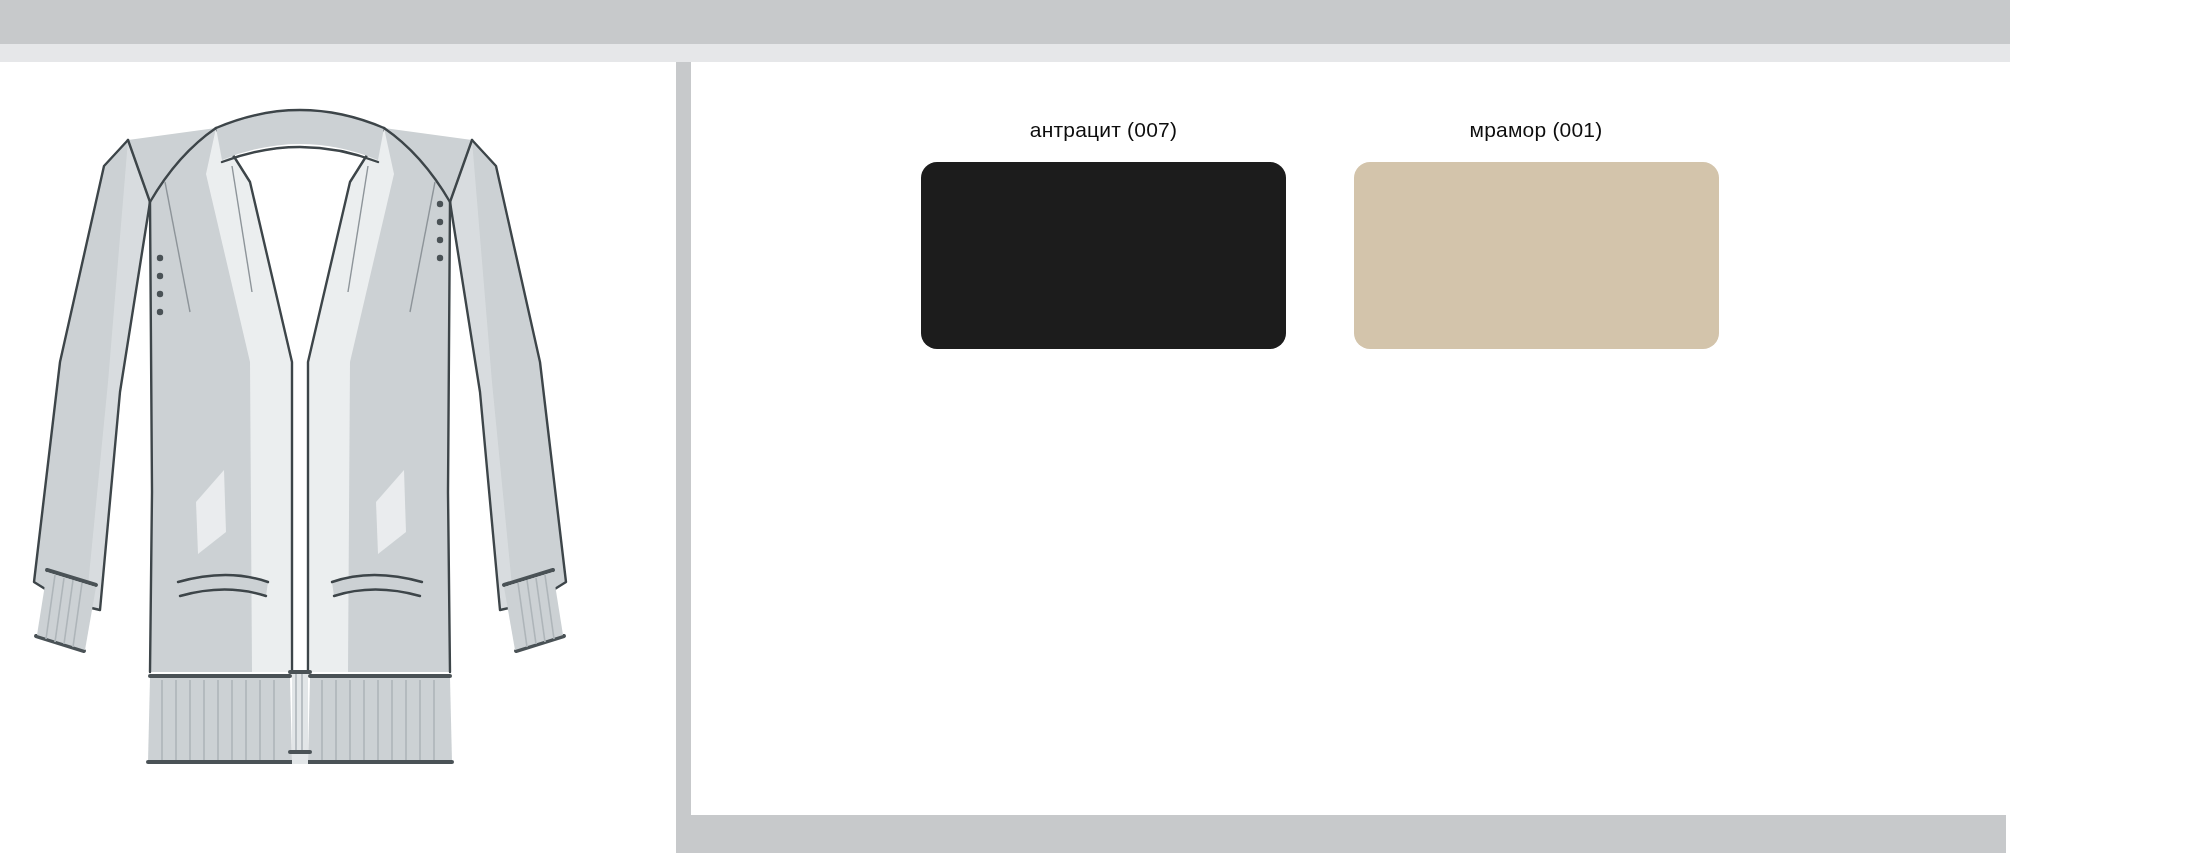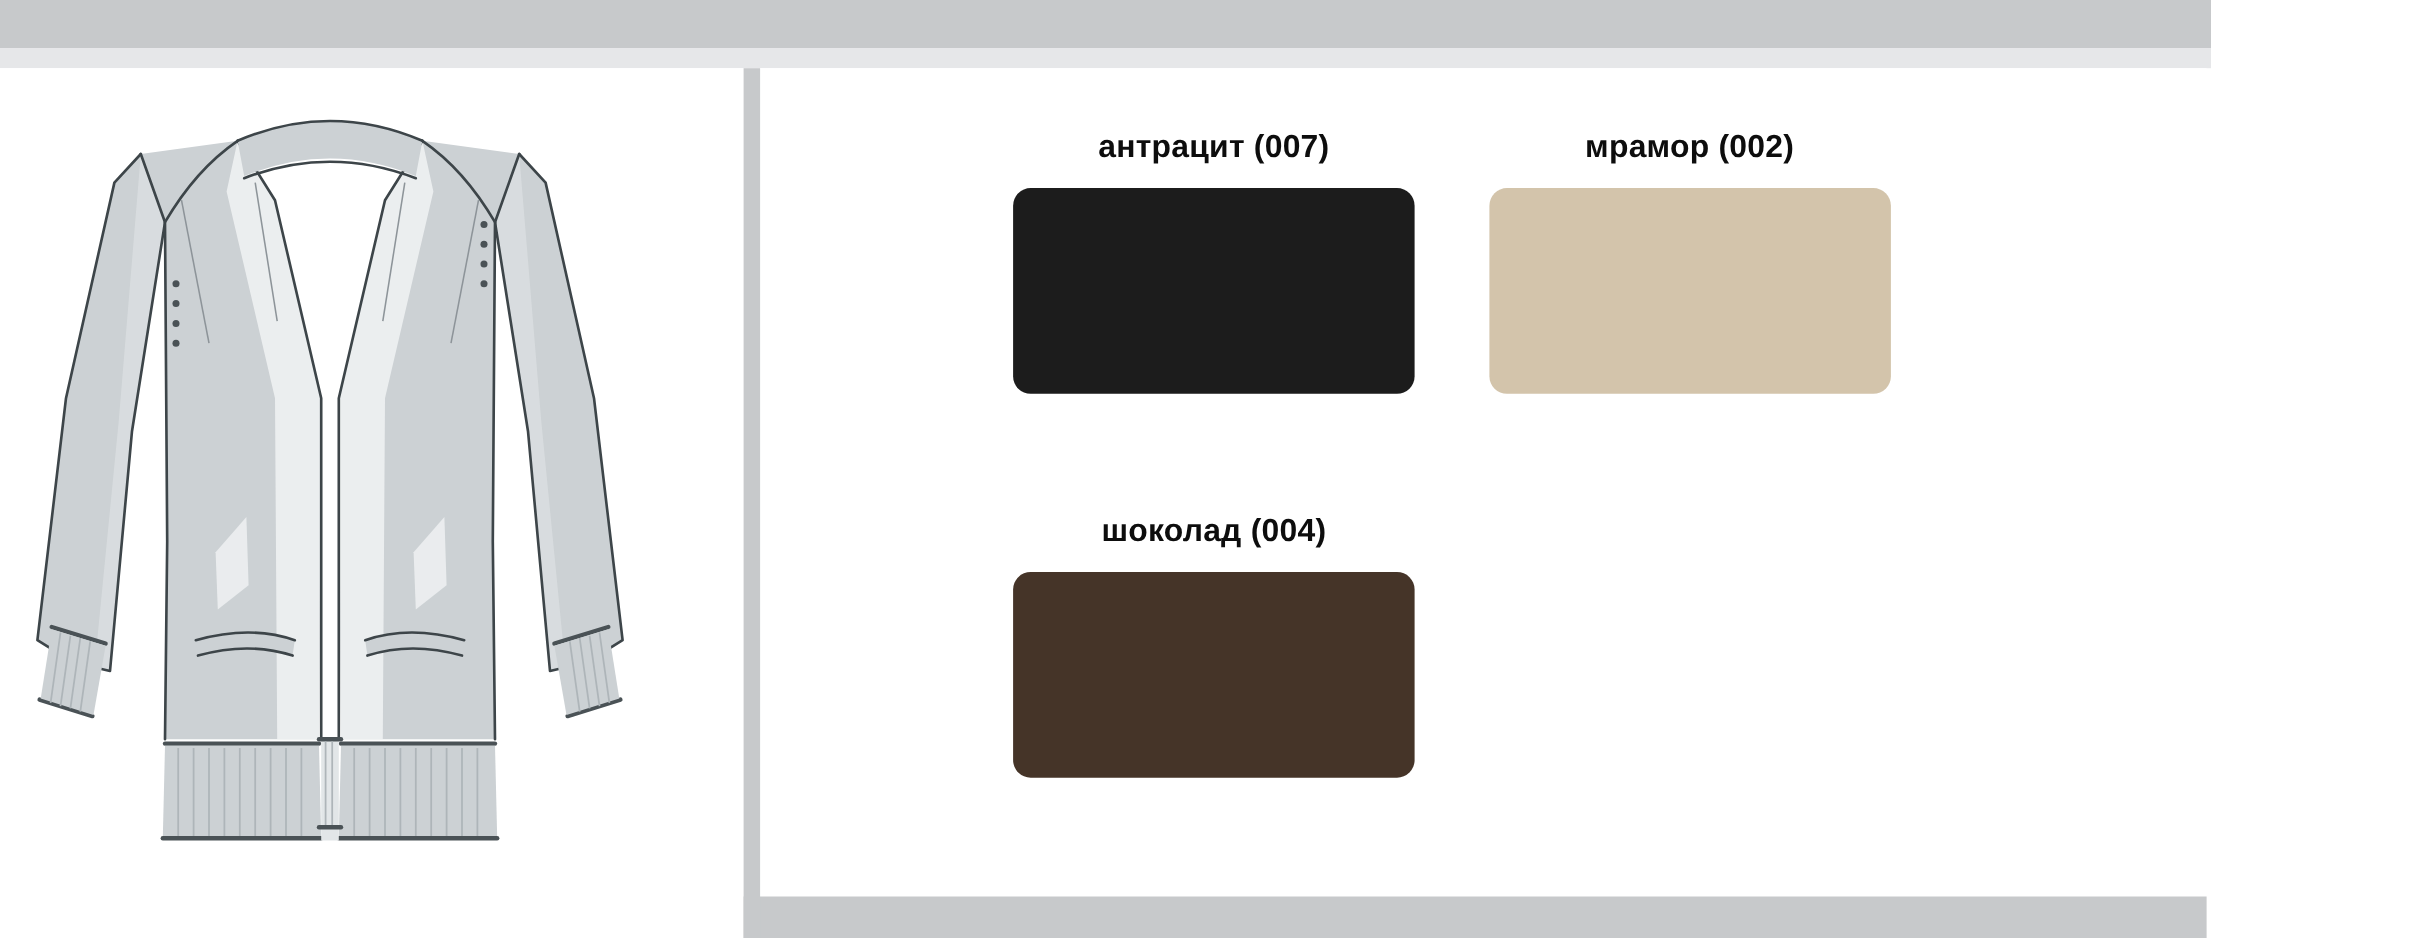--- a/index.html
+++ b/index.html
@@ -81,22 +81,22 @@
     box-sizing: border-box;
     column-gap: 0px;
     row-gap: 0px;
   }
   .swatch-cell {
     display: flex;
     flex-direction: column;
     align-items: flex-start;
   }
   .swatch-label {
-    font-size: 29px;
-    font-weight: 700;
+    font-size: 21px;
+    font-weight: 400;
     color: #0d0d0d;
     letter-spacing: 0.2px;
     margin: 0 0 20px 0;
     width: 365px;
     text-align: center;
     white-space: nowrap;
   }
   .swatch-chip {
     width: 365px;
     height: 187px;
@@ -236,24 +236,20 @@
 
 <div id="swatch-panel">
   <div id="swatch-grid">
 
     <div class="swatch-cell">
       <div class="swatch-label">антрацит (007)</div>
       <div class="swatch-chip" style="background: rgb(28, 28, 28);"></div>
     </div>
 
     <div class="swatch-cell">
-      <div class="swatch-label">мрамор (002)</div>
+      <div class="swatch-label">мрамор (001)</div>
       <div class="swatch-chip" style="background: rgb(211, 196, 171);"></div>
     </div>
 
 
-    <div class="swatch-cell">
-      <div class="swatch-label">шоколад (004)</div>
-      <div class="swatch-chip" style="background: rgb(69, 52, 40);"></div>
-    </div>
 
   </div>
 </div>
 
 </body></html>

